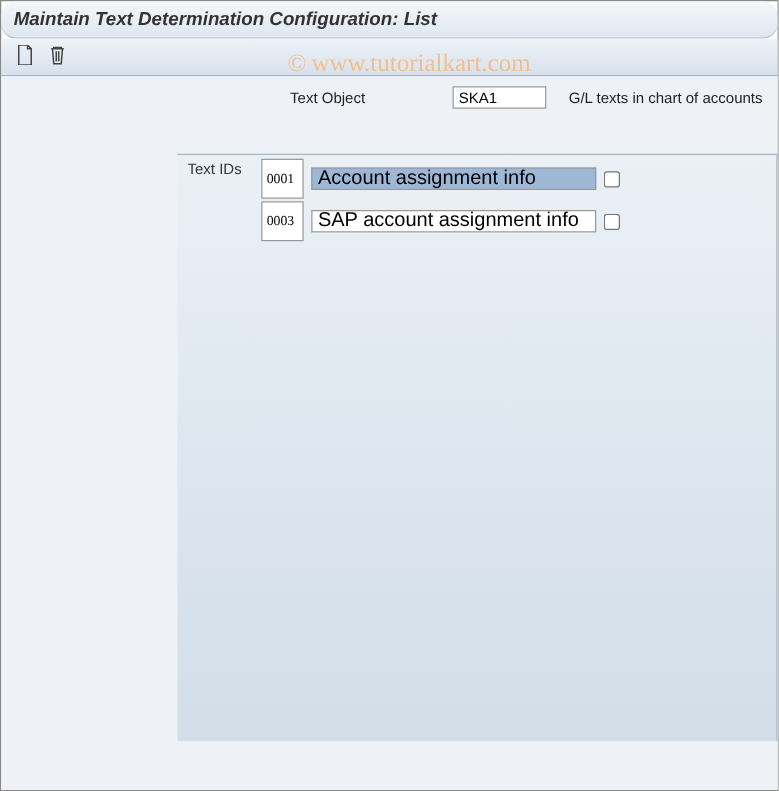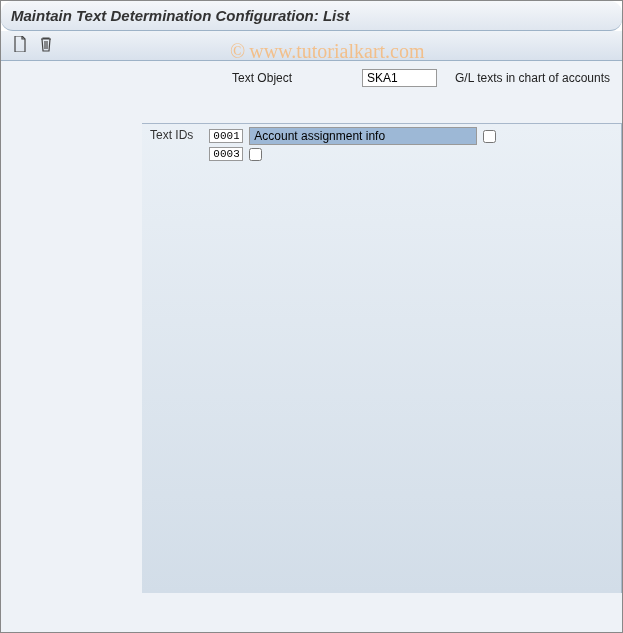--- a/index.html
+++ b/index.html
@@ -113,31 +113,31 @@
     .grid-header .col-meaning { width: 228px; }
     .grid-header .col-relevant { width: 120px; }
     .grid-row {
       display: flex;
       gap: 6px;
       align-items: center;
       padding: 1px 0;
     }
     .cell-id {
       width: 34px;
-      height: 14px;
+      height: 32px;
       font-size: 11px;
-      font-family: Liberation Mono, monospace;
+      font-family: Liberation Serif, serif;
       padding: 0 3px;
       border: 1px solid #999;
       background: #fff;
     }
     .cell-meaning {
       width: 228px;
       height: 18px;
-      font-size: 12px;
+      font-size: 16px;
       font-family: inherit;
       padding: 0 4px;
       border: 1px solid #999;
       background: #fff;
     }
     .cell-meaning.selected {
       background: #9db8d6;
     }
     .cell-checkbox-wrap {
       width: 120px;
@@ -212,20 +212,21 @@
             <input class="cell-id" type="text" value="0001" style="">
             <input class="cell-meaning selected" type="text" value="Account assignment info" style="">
             <div class="cell-checkbox-wrap">
                 <input type="checkbox" class="cell-checkbox" style="">
               </div>
           </div>
 
 
           <div class="grid-row">
             <input class="cell-id" type="text" value="0003" style="">
+            <input class="cell-meaning" type="text" value="SAP account assignment info" style="">
             <div class="cell-checkbox-wrap">
                 <input type="checkbox" class="cell-checkbox" style="">
               </div>
           </div>
 
         </div>
       </div>
     </div>
 
   </div>

